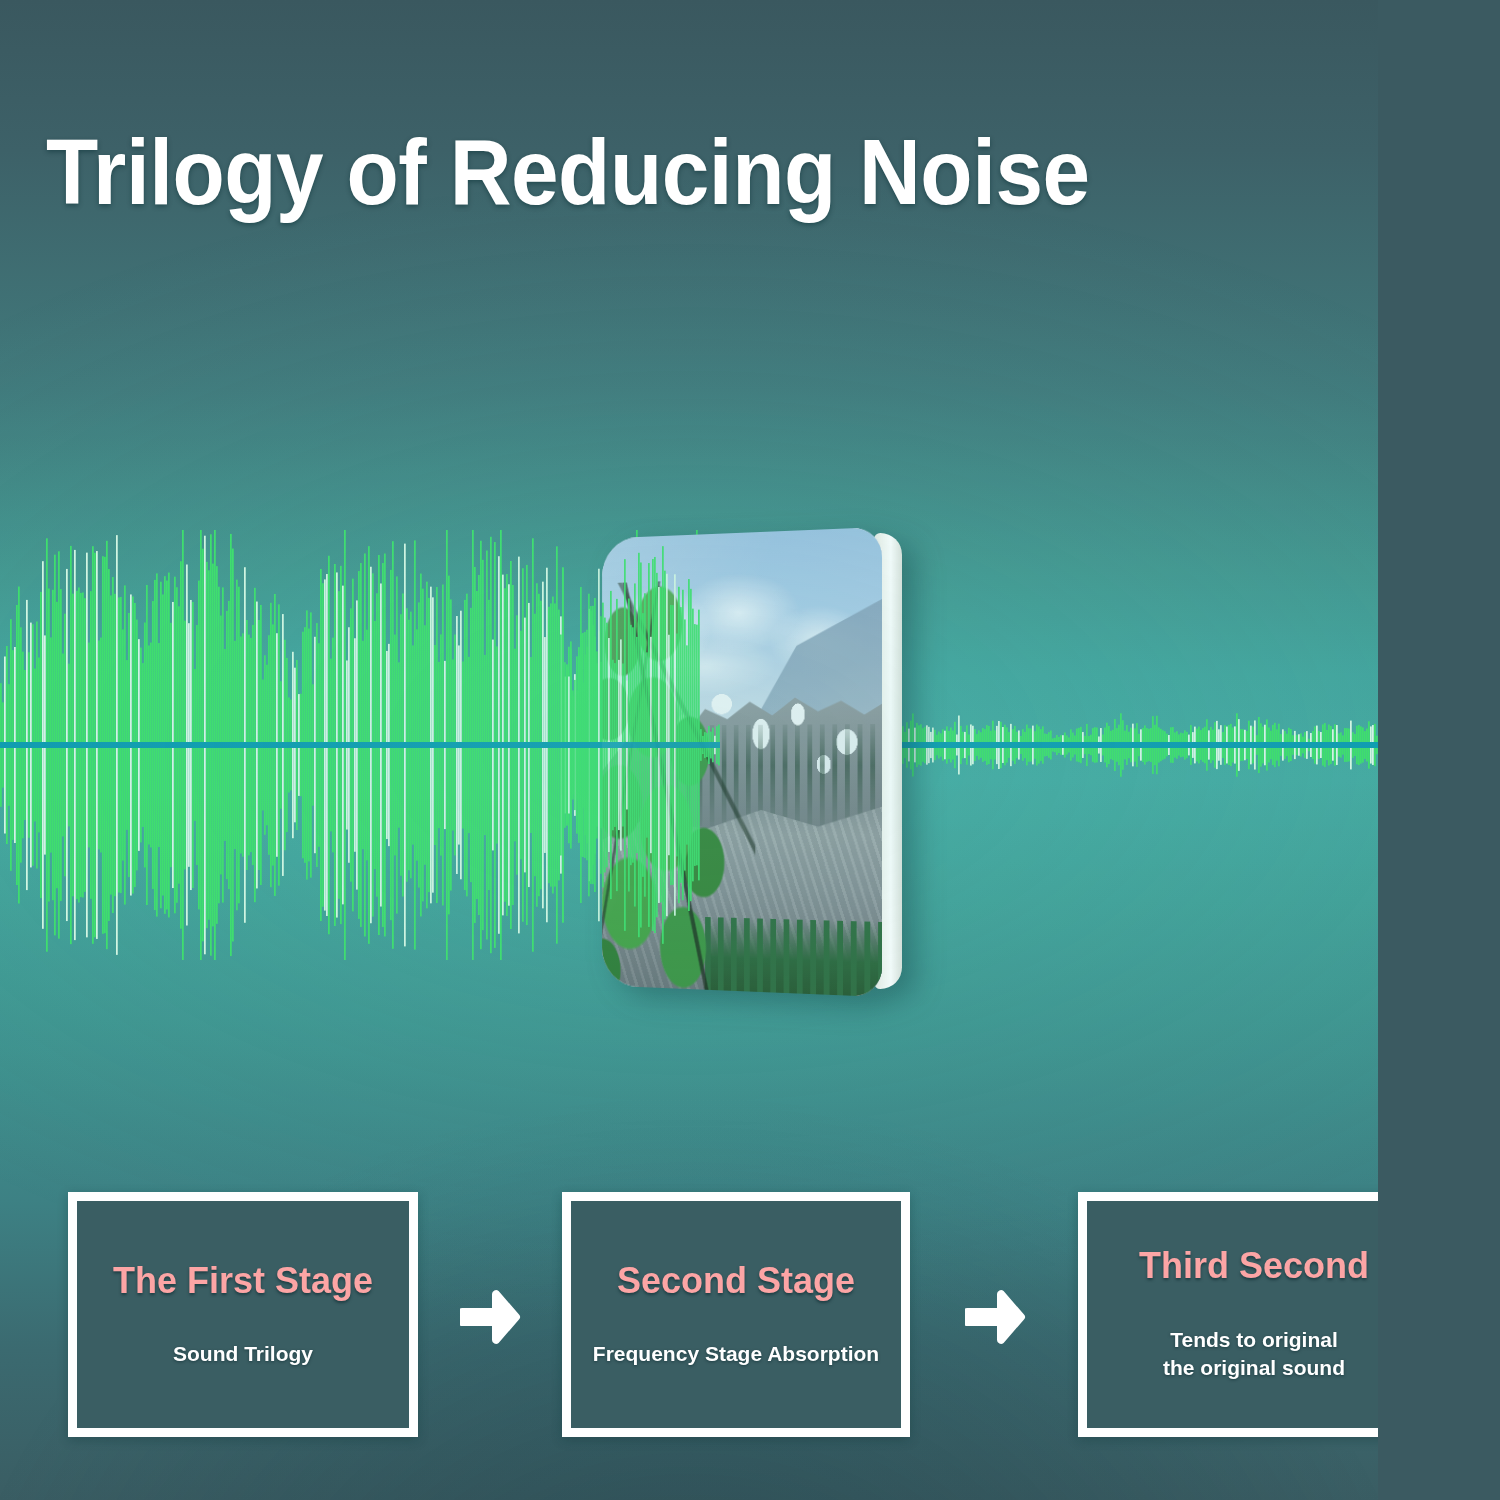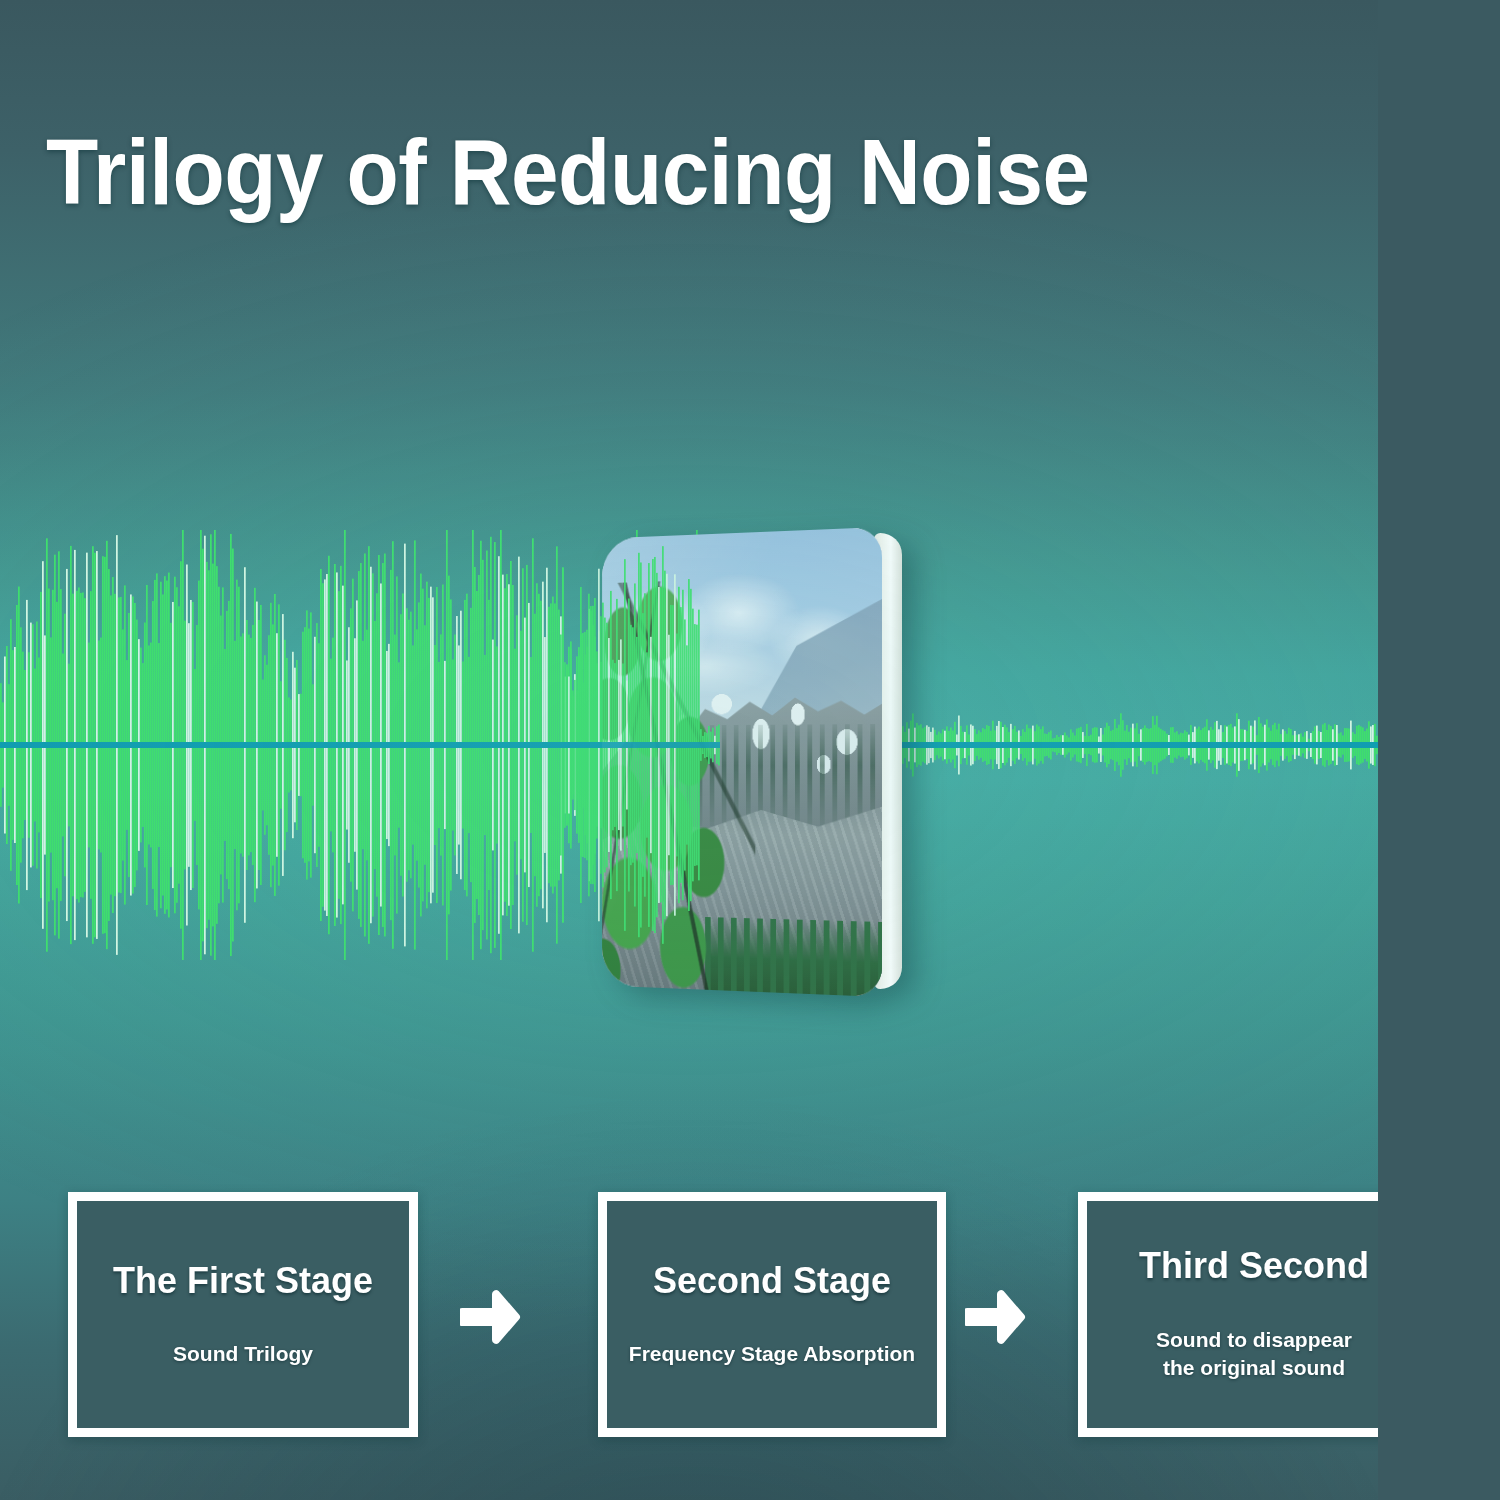--- a/index.html
+++ b/index.html
@@ -137,29 +137,29 @@
   
   .stage-box{
     position:absolute;top:1192px;height:245px;
     background:#3a5e63;
     border:9px solid #ffffff;
     box-sizing:border-box;
     display:flex;flex-direction:column;align-items:center;justify-content:center;
     box-shadow:0 3px 10px rgba(10,45,50,0.3);
   }
   .stage-title{
-    color:#ffffff;font-weight:bold;font-size:36px;line-height:1.1;
+    color:#fca5a5;font-weight:bold;font-size:36px;line-height:1.1;
     text-align:center;text-shadow:0 2px 3px rgba(0,30,35,0.5);
   }
   .stage-sub{
     color:#ffffff;font-weight:bold;font-size:21px;line-height:1.35;
     text-align:center;margin-top:40px;text-shadow:0 1px 3px rgba(0,30,35,0.5);
   }
   #box1{left:68px;width:350px;}
-  #box2{left:598px;width:348px;}
+  #box2{left:562px;width:348px;}
   #box3{left:1078px;width:352px;}
 
   .arrow{position:absolute;top:1288px;width:62px;height:58px;}
   #arrow1{left:460px;}
   #arrow2{left:965px;}
 </style>
 </head>
 <body>
 
 <div id="stage">
@@ -1727,18 +1727,18 @@
 
   <div class="arrow" id="arrow2">
     <svg viewBox="0 0 62 58" width="62" height="58">
       <path d="M2 20 h30 V6 a4 4 0 0 1 6.6 -3 L59 26.6 a3.4 3.4 0 0 1 0 4.8 L38.6 55 a4 4 0 0 1 -6.6 -3 V38 H2 a3 3 0 0 1 -3 -3 V23 a3 3 0 0 1 3 -3 Z" fill="#ffffff"></path>
     </svg>
   </div>
 
   <div class="stage-box" id="box3">
     <div class="stage-title">Third Second</div>
     <div class="stage-sub">
-      <div>Sound to disappear</div>
+      <div>Tends to original</div>
       <div>the original sound</div>
     </div>
   </div>
 
 </div>
 
 </body></html>

